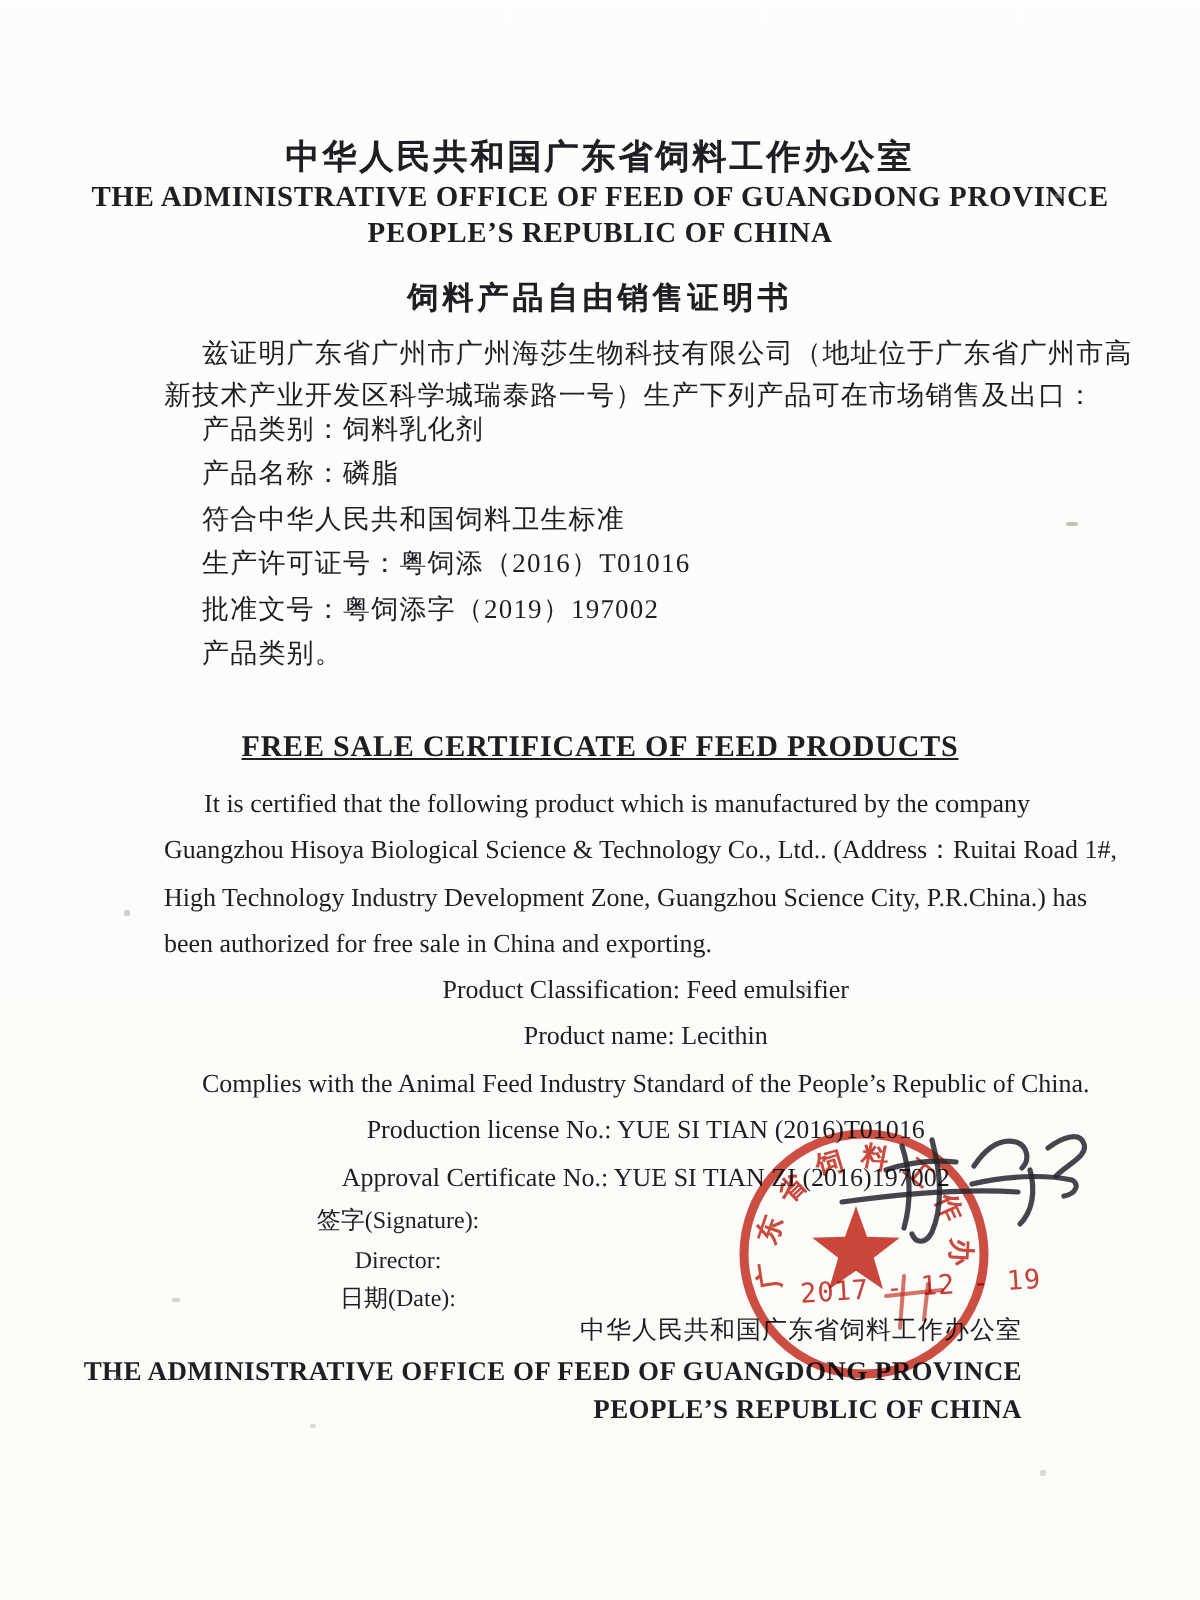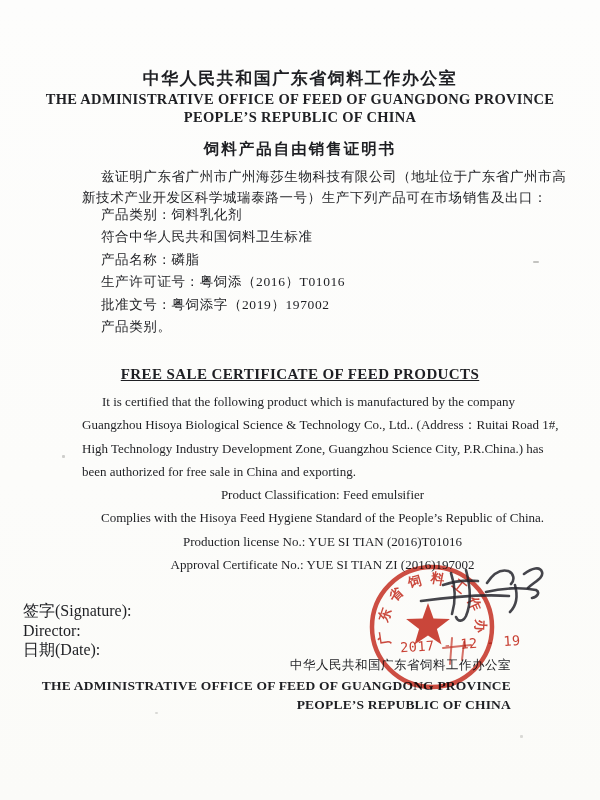--- a/index.html
+++ b/index.html
@@ -24,21 +24,21 @@
   #cn-intro .line1{text-indent:19px;}
   #cn-items{left:101px;top:204px;font-size:13.5px;line-height:22.4px;letter-spacing:.6px;}
 
   
   #en-title{top:366px;font-size:15px;font-weight:bold;letter-spacing:.4px;text-decoration:underline;}
   #en-para{left:82px;top:390px;font-size:13px;line-height:23.4px;}
   #en-para .line1{text-indent:20px;}
   #en-items{left:101px;top:483px;font-size:13px;line-height:23.4px;text-align:center;}
 
   
-  #signoff-labels{top:601px;left:0;width:398px;text-align:left;font-size:16px;line-height:19.6px;margin-left:23px;}
+  #signoff-labels{top:601px;left:0;width:398px;text-align:center;font-size:12px;line-height:19.6px;}
   #signoff-org{top:655px;left:0;width:511px;text-align:right;}
   .so-cn{font-size:12.5px;letter-spacing:.5px;line-height:21px;}
   .so-en{font-size:13.5px;font-weight:bold;letter-spacing:.2px;line-height:19.4px;}
 
   
   #date-value{
     left:400px;top:636px;width:110px;
     color:var(--stamp-color,#c9372a);
     font-family:"DejaVu Sans Mono",monospace;
     font-size:13.5px;letter-spacing:.5px;
@@ -73,39 +73,40 @@
 
   <div class="abs centered" id="title-cn">饲料产品自由销售证明书</div>
 
   <div class="abs" id="cn-intro">
     <div class="line1 nowrap">兹证明广东省广州市广州海莎生物科技有限公司（地址位于广东省广州市高</div>
     <div class="nowrap">新技术产业开发区科学城瑞泰路一号）生产下列产品可在市场销售及出口：</div>
   </div>
 
   <div class="abs" id="cn-items">
     <div class="nowrap">产品类别：饲料乳化剂</div>
+    <div class="nowrap">产品名称：磷脂</div>
     <div class="nowrap">符合中华人民共和国饲料卫生标准</div>
-    <div class="nowrap">产品名称：磷脂</div>
     <div class="nowrap">生产许可证号：粤饲添（2016）T01016</div>
     <div class="nowrap">批准文号：粤饲添字（2019）197002</div>
     <div class="nowrap">产品类别。</div>
   </div>
 
   <div class="abs centered" id="en-title">FREE SALE CERTIFICATE OF FEED PRODUCTS</div>
 
   <div class="abs" id="en-para">
     <div class="line1 nowrap">It is certified that the following product which is manufactured by the company</div>
     <div class="nowrap">Guangzhou Hisoya Biological Science &amp; Technology Co., Ltd.. (Address：Ruitai Road 1#,</div>
     <div class="nowrap">High Technology Industry Development Zone, Guangzhou Science City, P.R.China.) has</div>
     <div class="nowrap">been authorized for free sale in China and exporting.</div>
   </div>
 
   <div class="abs" id="en-items">
     <div class="nowrap">Product Classification: Feed emulsifier</div>
-    <div class="nowrap">Complies with the Hisoya Feed Hygiene Standard of the People’s Republic of China.</div>
+    <div class="nowrap">Product name: Lecithin</div>
+    <div class="nowrap">Complies with the Animal Feed Industry Standard of the People’s Republic of China.</div>
     <div class="nowrap">Production license No.: YUE SI TIAN (2016)T01016</div>
     <div class="nowrap">Approval Certificate No.: YUE SI TIAN ZI (2016)197002</div>
   </div>
 
   <div class="abs" id="signoff-labels">
     <div class="nowrap">签字(Signature):</div>
     <div class="nowrap">Director:</div>
     <div class="nowrap">日期(Date):</div>
   </div>
 

